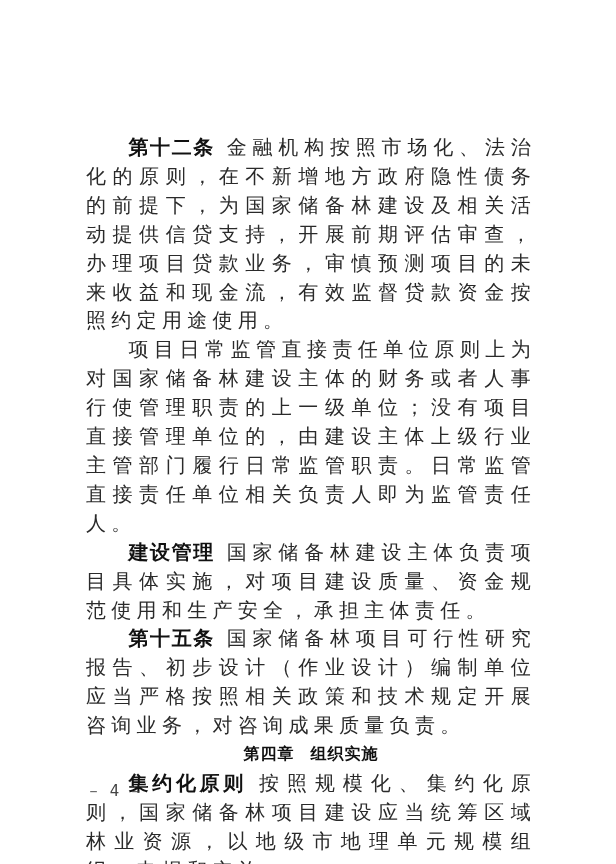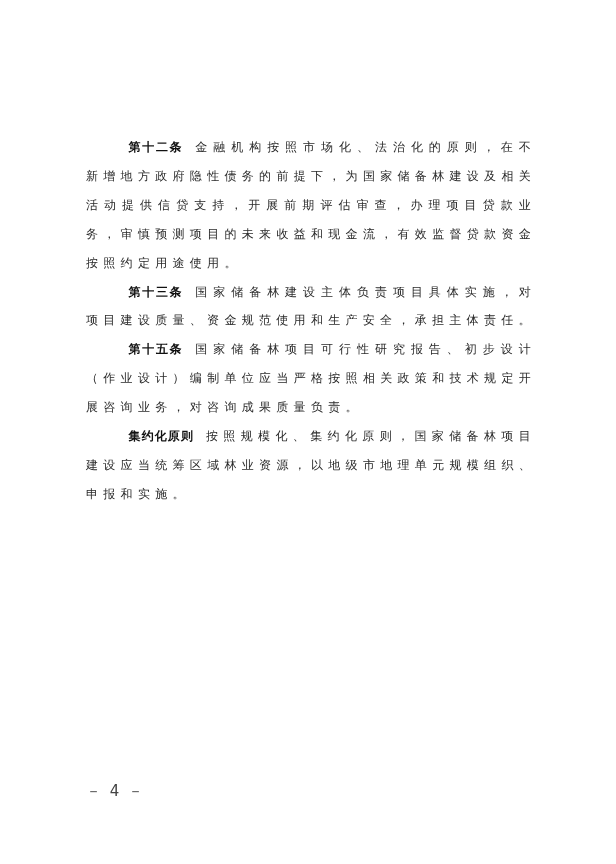--- a/index.html
+++ b/index.html
@@ -3,21 +3,21 @@
 <meta charset="utf-8">
 <style>
   html, body { margin: 0; padding: 0; background: #ffffff; }
   body { width: 616px; height: 864px; position: relative; overflow: hidden; }
   .page {
     position: absolute; left: 86px; top: 133px; width: 450px;
     font-family: "DejaVu Serif", "Liberation Serif", serif;
     color: #2a2a2a;
   }
   .para {
-    font-size: 12px;
+    font-size: 20px;
     line-height: 28.9px;
     letter-spacing: 5.3px;
     text-align: justify;
     text-indent: 42.6px;
     margin: 0;
     word-break: break-all;
   }
   .art {
     font-family: "DejaVu Sans", "Liberation Sans", sans-serif;
     font-weight: bold;
@@ -40,19 +40,21 @@
     position: absolute; left: 86px; top: 782px;
     font-family: "DejaVu Sans", "Liberation Sans", sans-serif;
     font-size: 15px; color: #444; letter-spacing: 2px;
   }
 </style>
 </head>
 <body>
 
 <div class="page">
   <p class="para"><span class="art">第十二条</span><span>金融机构按照市场化、法治化的原则，在不新增地方政府隐性债务的前提下，为国家储备林建设及相关活动提供信贷支持，开展前期评估审查，办理项目贷款业务，审慎预测项目的未来收益和现金流，有效监督贷款资金按照约定用途使用。</span></p>
-  <p class="para"><span class="art">第十三条</span><span>国家储备林建设主体负责项目具体实施，对项目建设质量、资金规范使用和生产安全，承担主体责任。</span></p>
+  <p class="para"><span>项目日常监管直接责任单位原则上为对国家储备林建设主体的财务或者人事行使管理职责的上一级单位；没有项目直接管理单位的，由建设主体上级行业主管部门履行日常监管职责。日常监管直接责任单位相关负责人即为监管责任人。</span></p>
+  <p class="para"><span class="art">建设管理</span><span>国家储备林建设主体负责项目具体实施，对项目建设质量、资金规范使用和生产安全，承担主体责任。</span></p>
   <p class="para"><span class="art">第十五条</span><span>国家储备林项目可行性研究报告、初步设计（作业设计）编制单位应当严格按照相关政策和技术规定开展咨询业务，对咨询成果质量负责。</span></p>
+  <p class="chapter"><span>第四章</span><span>组织实施</span></p>
   <p class="para"><span class="art">集约化原则</span><span>按照规模化、集约化原则，国家储备林项目建设应当统筹区域林业资源，以地级市地理单元规模组织、申报和实施。</span></p>
 
 </div>
 
 <div class="page-num">－ 4 －</div>
 
 </body></html>

